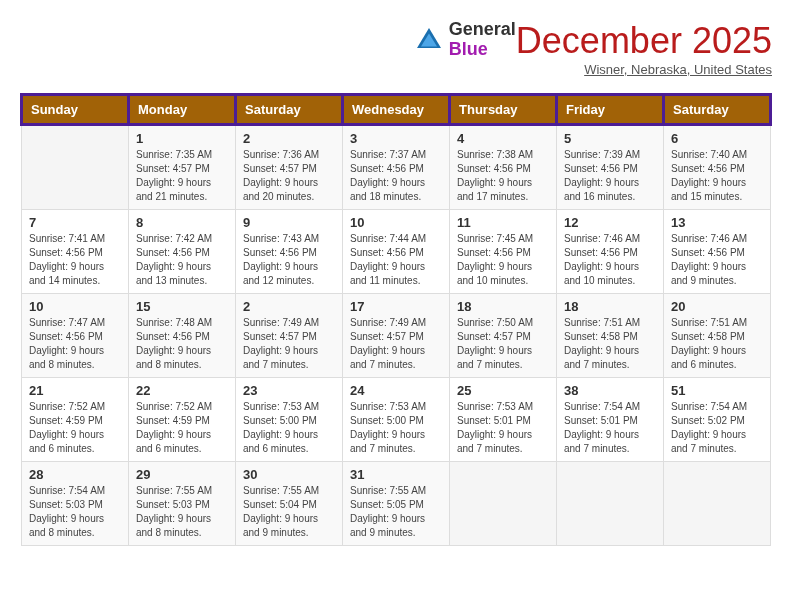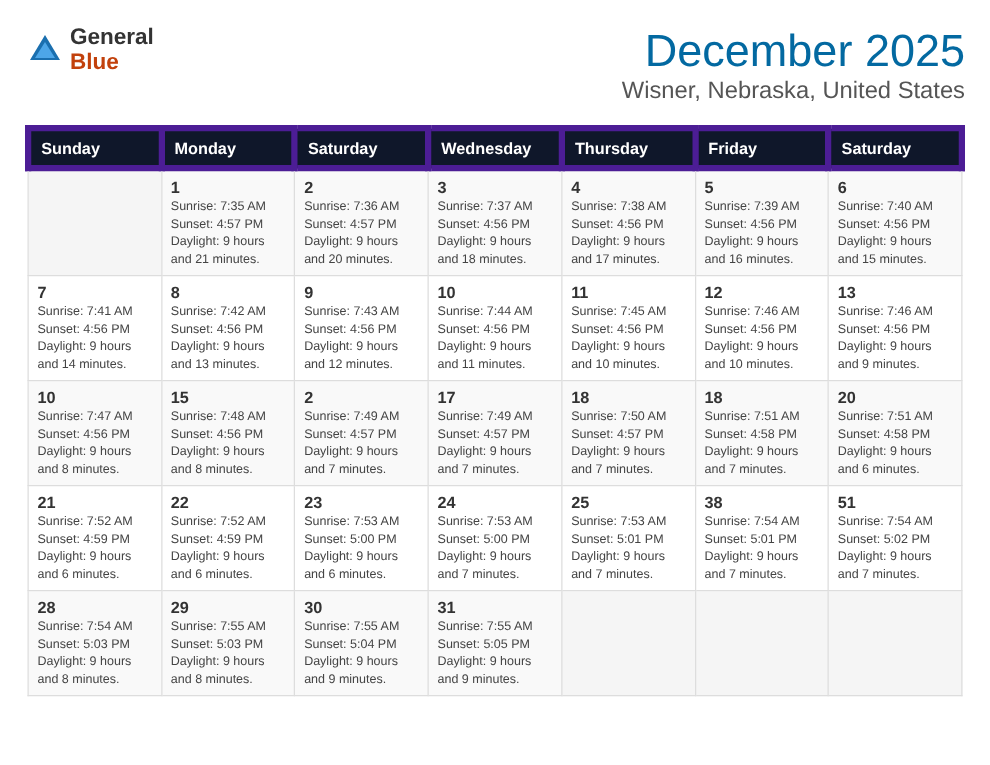--- a/index.html
+++ b/index.html
@@ -5,73 +5,74 @@
     * { box-sizing: border-box; margin: 0; padding: 0; }
     body {
       font-family: Arial, sans-serif;
       background: #fff;
       width: 792px;
       min-height: 612px;
       padding: 20px;
     }
     .header {
       display: flex;
-      justify-content: space-between;
+      justify-content: flex-end;
       align-items: flex-start;
       margin-bottom: 16px;
     }
     .logo {
       display: flex;
       align-items: center;
     }
     .logo-text {
       display: flex;
       flex-direction: column;
       line-height: 1.1;
     }
     .logo-general {
       font-size: 18px;
       font-weight: bold;
       color: #333;
     }
     .logo-blue {
       font-size: 18px;
       font-weight: bold;
-      color: #c2410c;
+      color: #a21caf;
     }
     .logo-icon {
       width: 32px;
       height: 32px;
       margin-right: 4px;
     }
     .title-section {
       text-align: right;
     }
     .month-title {
       font-size: 36px;
       font-weight: normal;
-      color: #0369a1;
+      color: #b91c1c;
     }
     .location {
-      font-size: 19px;
+      font-size: 13px;
       color: #555;
+      text-decoration: underline;
     }
     .calendar {
       width: 100%;
       border-collapse: collapse;
       border: 1px solid #ccc;
     }
     .calendar th {
-      background-color: #0f172a;
+      background-color: #a16207;
       color: #fff;
       text-align: left;
       padding: 6px 8px;
       font-size: 13px;
       font-weight: bold;
-      border: 5px solid #4c1d95;
+      border: 3px solid #4c1d95;
     }
     .calendar td {
       vertical-align: top;
       padding: 5px 7px;
       border: 1px solid #ddd;
       width: 107px;
       min-height: 80px;
       background: #fff;
     }
     .calendar tr:nth-child(odd) td {

